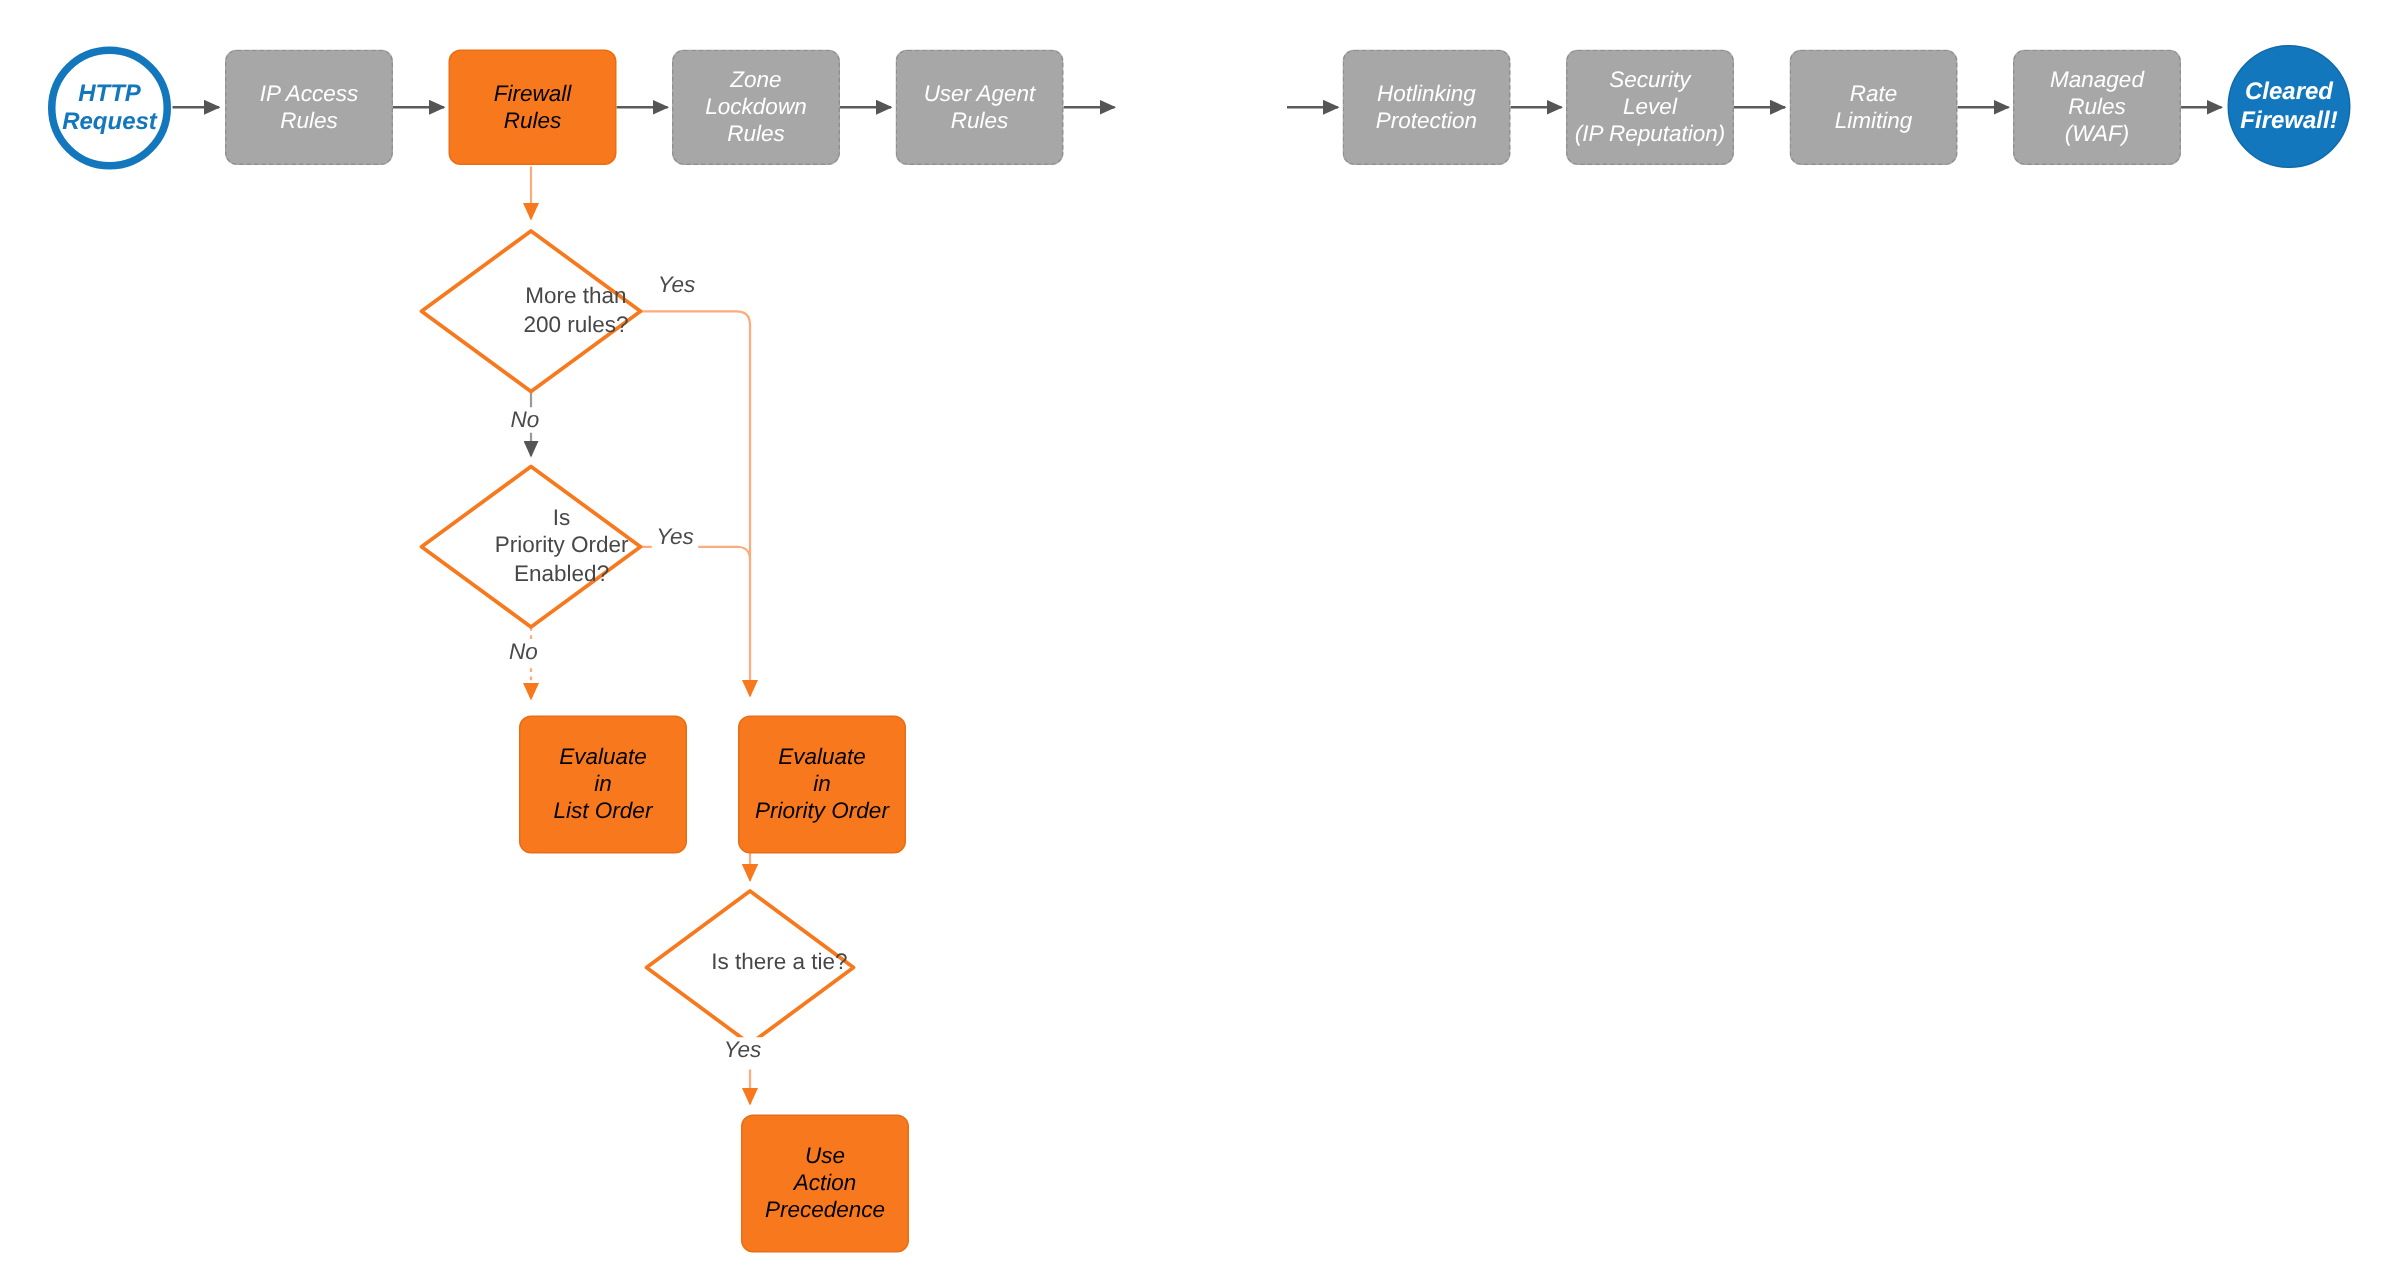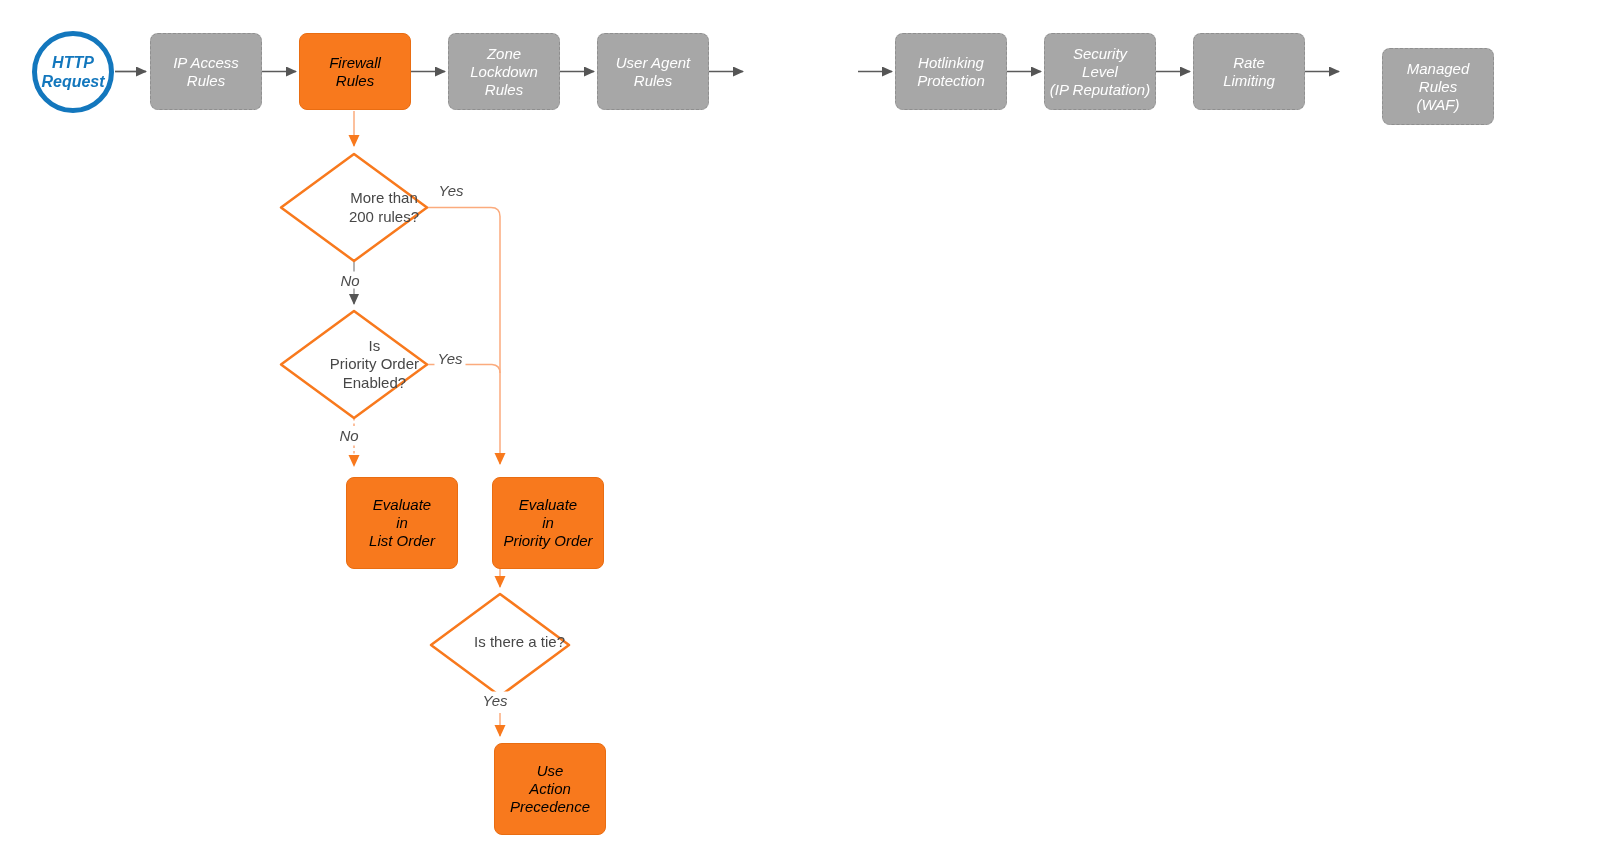--- a/index.html
+++ b/index.html
@@ -177,26 +177,30 @@
     <span class="label">Security
 Level
 (IP Reputation)</span>
   </div>
 
   <div class="node box gray" style="left:1193px; top:33px;">
     <span class="label">Rate
 Limiting</span>
   </div>
 
-  <div class="node box gray" style="left:1342px; top:48px;margin-left:40px;">
+  <div class="node box gray" style="left:1342px; top:33px;">
     <span class="label">Managed
 Rules
 (WAF)</span>
   </div>
 
+  <div class="node circle end" style="left:1485px; top:30px;">
+    <span class="label">Cleared
+Firewall!</span>
+  </div>
 
   <div class="node diamond-text" style="left:289px; top:160px; width:130px; height:95px;">
     <span class="label">More than
 200 rules?</span>
   </div>
 
   <div class="node diamond-text" style="left:289px; top:317px; width:130px; height:95px;">
     <span class="label">Is
 Priority Order
 Enabled?</span>

